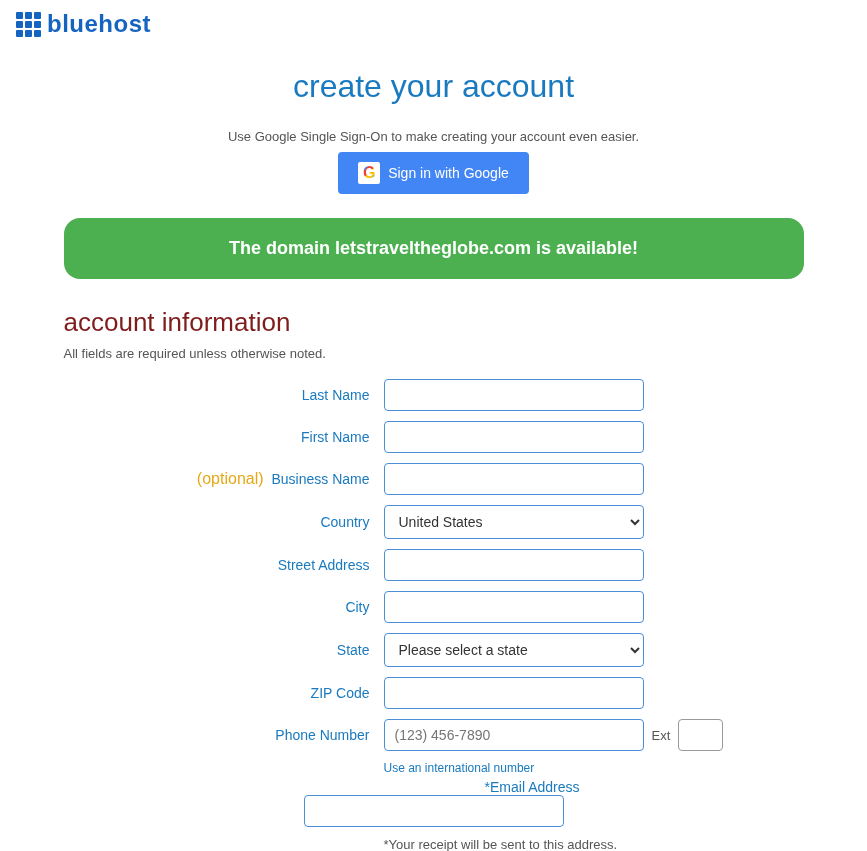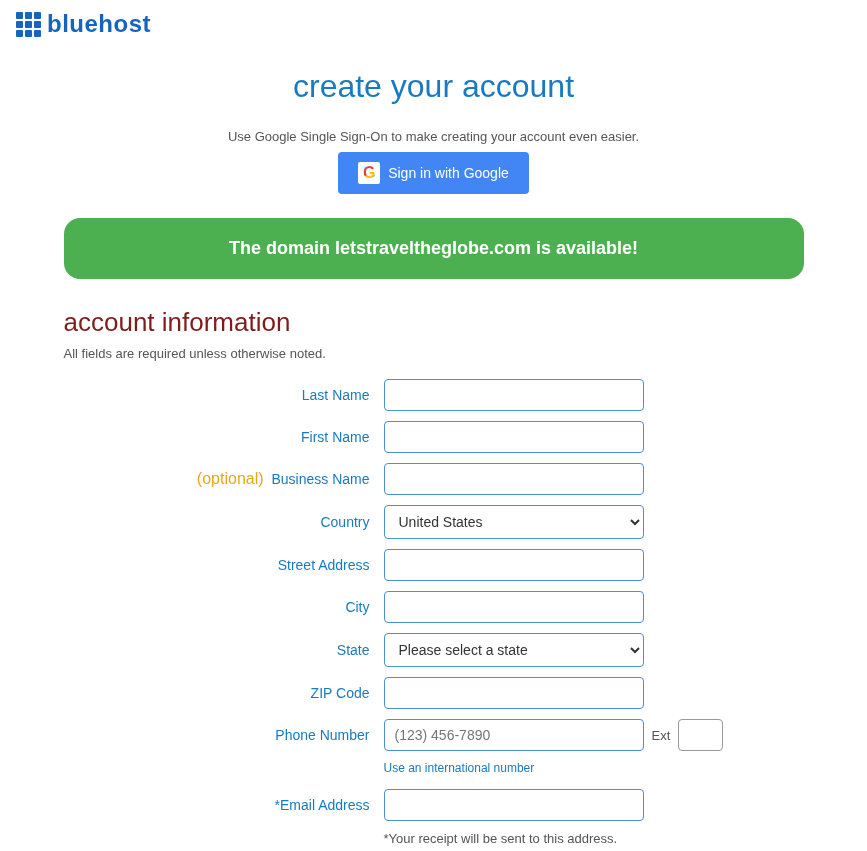--- a/index.html
+++ b/index.html
@@ -315,21 +315,21 @@
         <input class="form-input phone-input" type="tel" placeholder="(123) 456-7890" style="">
         <span class="ext-label">Ext</span>
         <input class="ext-input" type="text" style="">
       </div>
     </div>
 
     <div>
       <a class="intl-link" href="#">Use an international number</a>
     </div>
 
-    <div class="form-row" style="margin-top: 14px;">
+    <div class="form-row" style="margin-top: 4px; flex-direction: column;">
       <label class="form-label">
         <span class="email-label-star">*Email Address</span>
       </label>
       <input class="form-input" type="email" style="">
     </div>
 
     <div>
       <p class="email-note">*Your receipt will be sent to this address.</p>
     </div>
 

